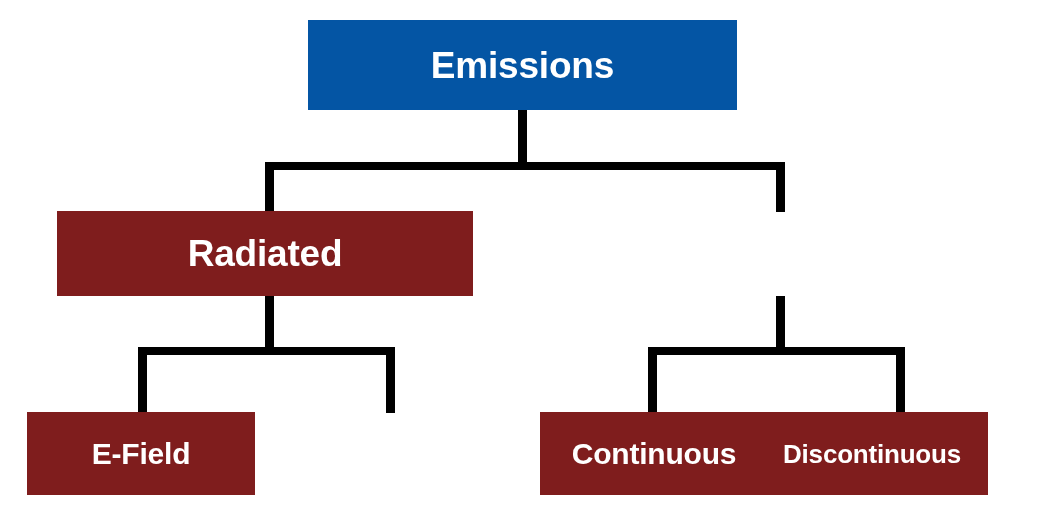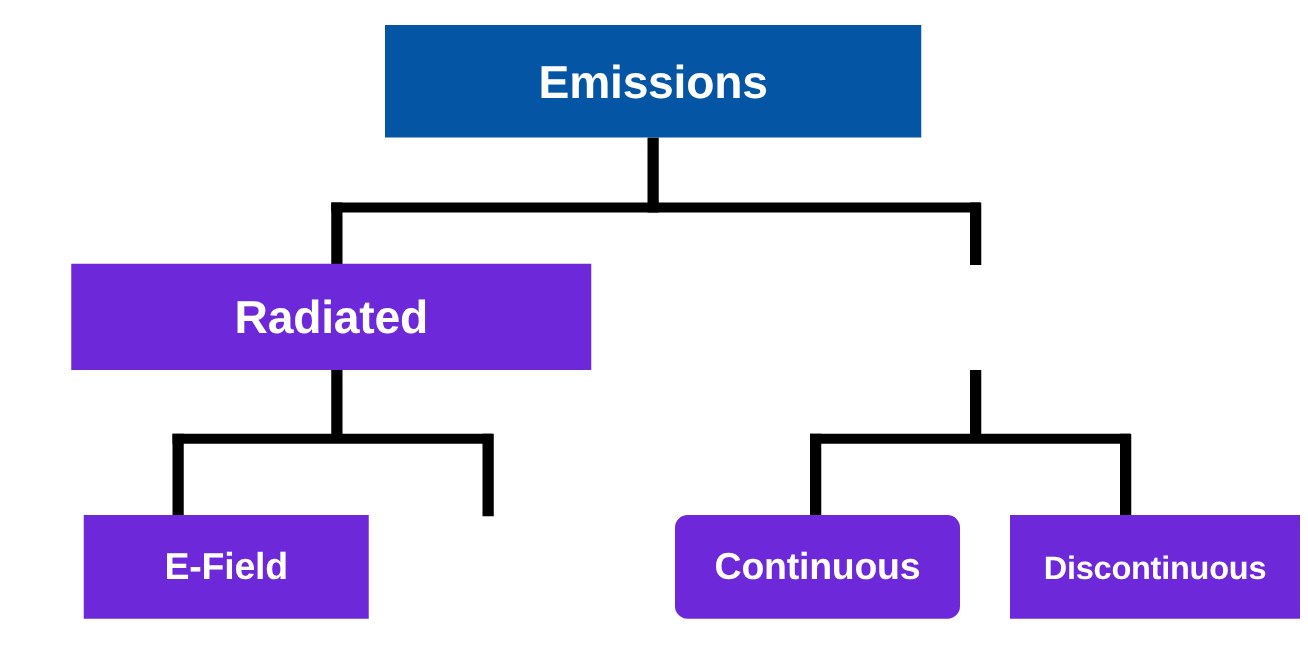--- a/index.html
+++ b/index.html
@@ -30,21 +30,21 @@
     text-align: center;
     line-height: 1;
     z-index: 2;
     user-select: none;
   }
   .node.root {
     background: #0455a4;
   }
   .node.branch,
   .node.leaf {
-    background: #6d28d9;
+    background: #7f1d1d;
   }
 
   
   #node-emissions {
     left: 308px;  top: 20px;
     width: 429px; height: 90px;
     font-size: 37px;
   }
 
   
@@ -57,35 +57,33 @@
     left: 570px; top: 211px;
     width: 418px; height: 85px;
     font-size: 37px;
   }
 
   
   #node-efield {
     left: 27px;  top: 412px;
     width: 228px; height: 83px;
     font-size: 30px;
-    margin-left: 40px;
   }
   #node-hfield {
     left: 276px; top: 412px;
     width: 232px; height: 83px;
     font-size: 30px;
   }
   #node-continuous {
     left: 540px; top: 412px;
     width: 228px; height: 83px;
     font-size: 30px;
-    border-radius: 10px;
   }
   #node-discontinuous {
-    left: 808px; top: 412px;
+    left: 756px; top: 412px;
     width: 232px; height: 83px;
     font-size: 26px;
   }
 
   
   .conn {
     position: absolute;
     background: #000000;
     z-index: 1;
   }

